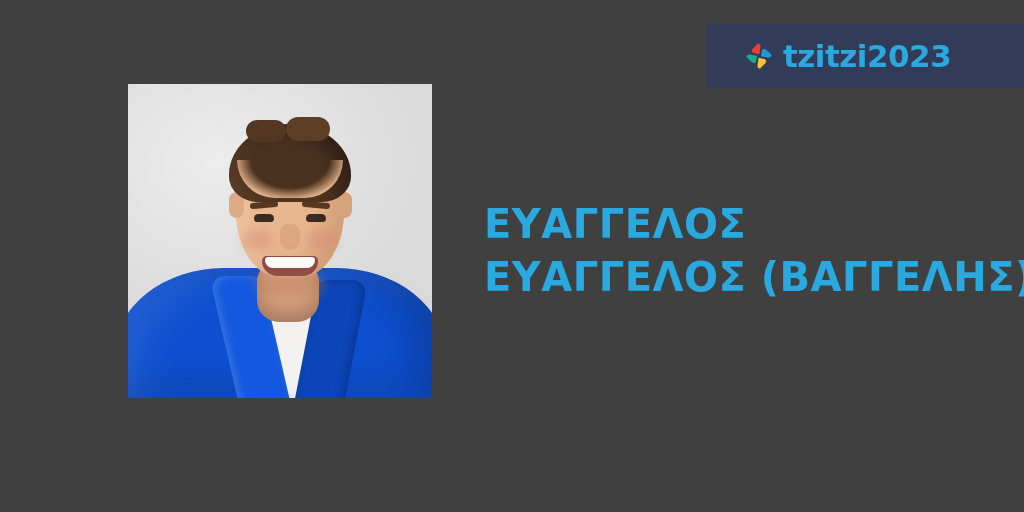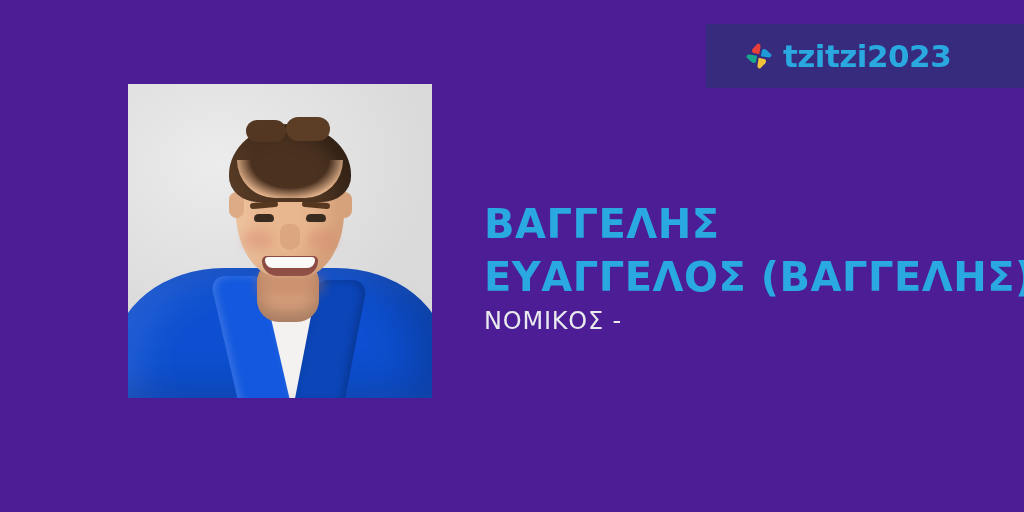--- a/index.html
+++ b/index.html
@@ -4,21 +4,21 @@
 <style>
   html, body {
     margin: 0;
     padding: 0;
     background: #1d2a52;
   }
   .canvas {
     position: relative;
     width: 1024px;
     height: 512px;
-    background: #4c1d95;
+    background: #404040;
     overflow: hidden;
     font-family: "Liberation Sans", sans-serif;
   }
 
   
   .logo-band {
     position: absolute;
     left: 706px;
     top: 24px;
     width: 318px;
@@ -346,21 +346,20 @@
       <div class="teeth"></div>
     </div>
     <div class="chin-shadow"></div>
 
     <div class="hair"></div>
     <div class="hair-tuft-1"></div>
     <div class="hair-tuft-2"></div>
   </div>
 
   <div class="name-block">
-    <div class="name-line">ΒΑΓΓΕΛΗΣ</div>
+    <div class="name-line">ΕΥΑΓΓΕΛΟΣ</div>
     <div class="name-line">ΕΥΑΓΓΕΛΟΣ (ΒΑΓΓΕΛΗΣ)</div>
   </div>
 
   <div class="role-block">
-    <div class="role-line">ΝΟΜΙΚΟΣ -</div>
   </div>
 
 </div>
 
 </body></html>

